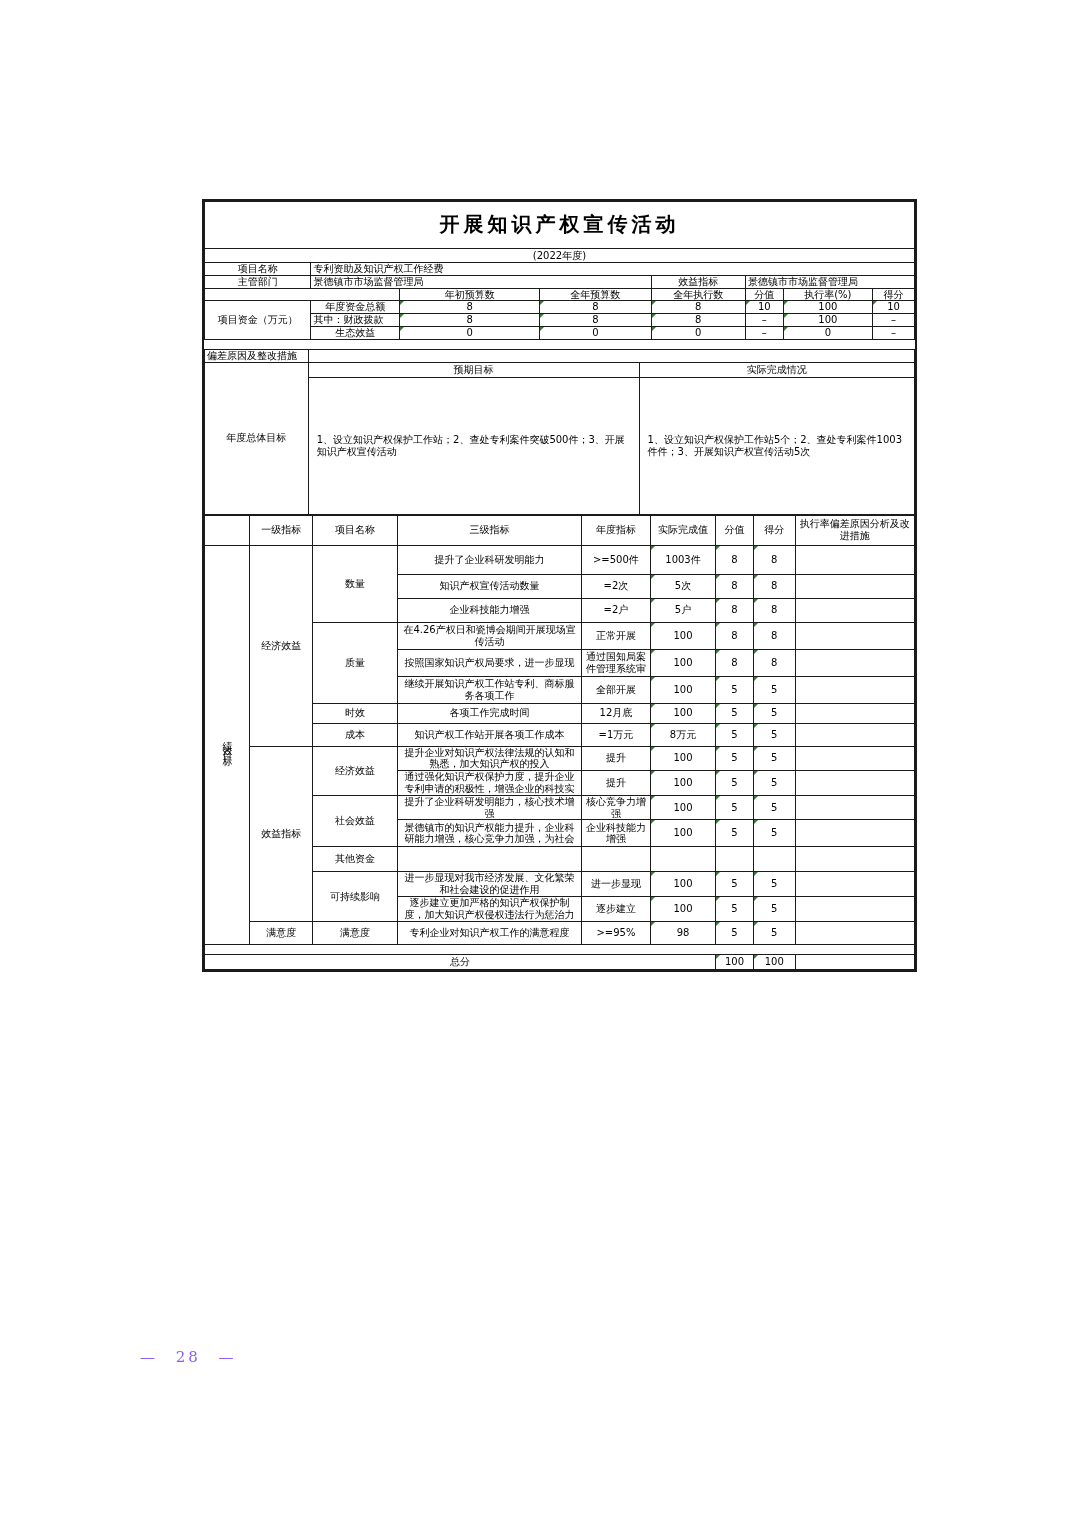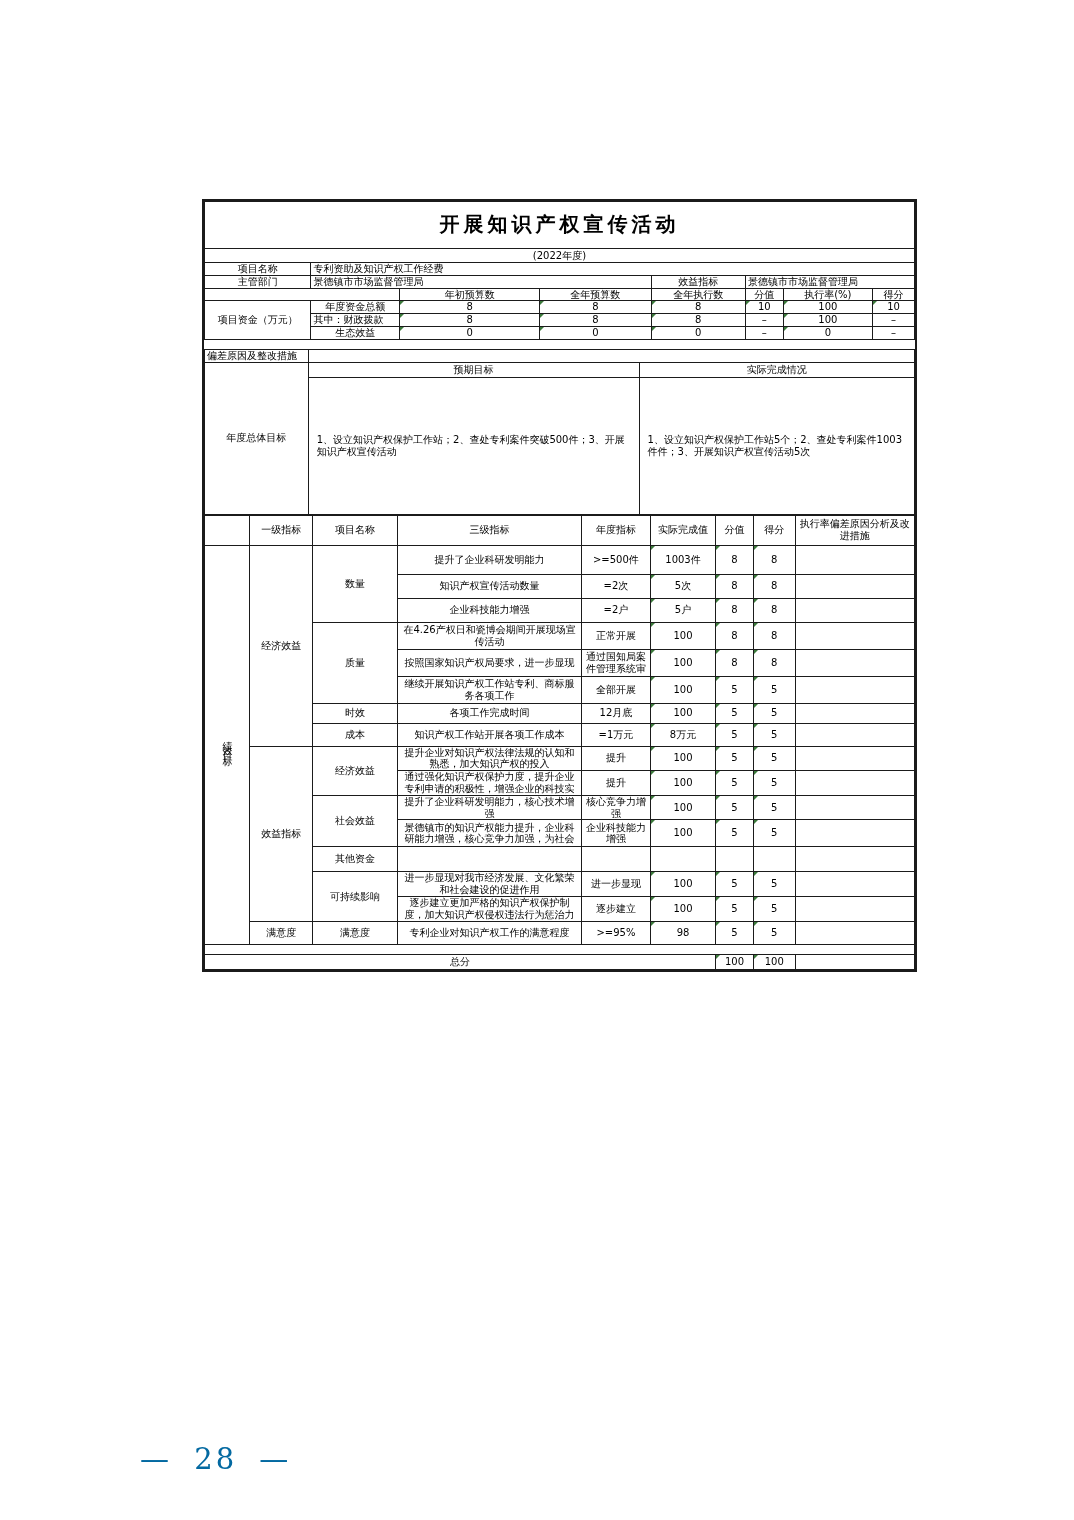--- a/index.html
+++ b/index.html
@@ -21,23 +21,23 @@
   .year-cell{font-size:10px;}
   .al{text-align:left;}
   .goal-text{text-align:left;vertical-align:middle;padding:2px 8px;}
   .vlabel{writing-mode:vertical-lr;text-orientation:upright;letter-spacing:5px;display:inline-block;}
   .gap{height:9px;}
   td.tri::before{
     content:"";position:absolute;top:0;left:0;width:0;height:0;
     border-top:4px solid #3c7a3c;border-right:4px solid transparent;
   }
   .footer{
-    position:absolute;left:140px;top:1442px;
+    position:absolute;left:140px;top:1348px;
     font-family:"DejaVu Serif","Liberation Serif",serif;
-    font-size:29px;letter-spacing:3px;word-spacing:10px;color:#0369a1;
+    font-size:15px;letter-spacing:3px;word-spacing:10px;color:#8b5cf6;
   }
 </style>
 </head>
 <body>
 
 <div class="sheet">
 
   <table>
     <colgroup>
       <col style="width:15%">

